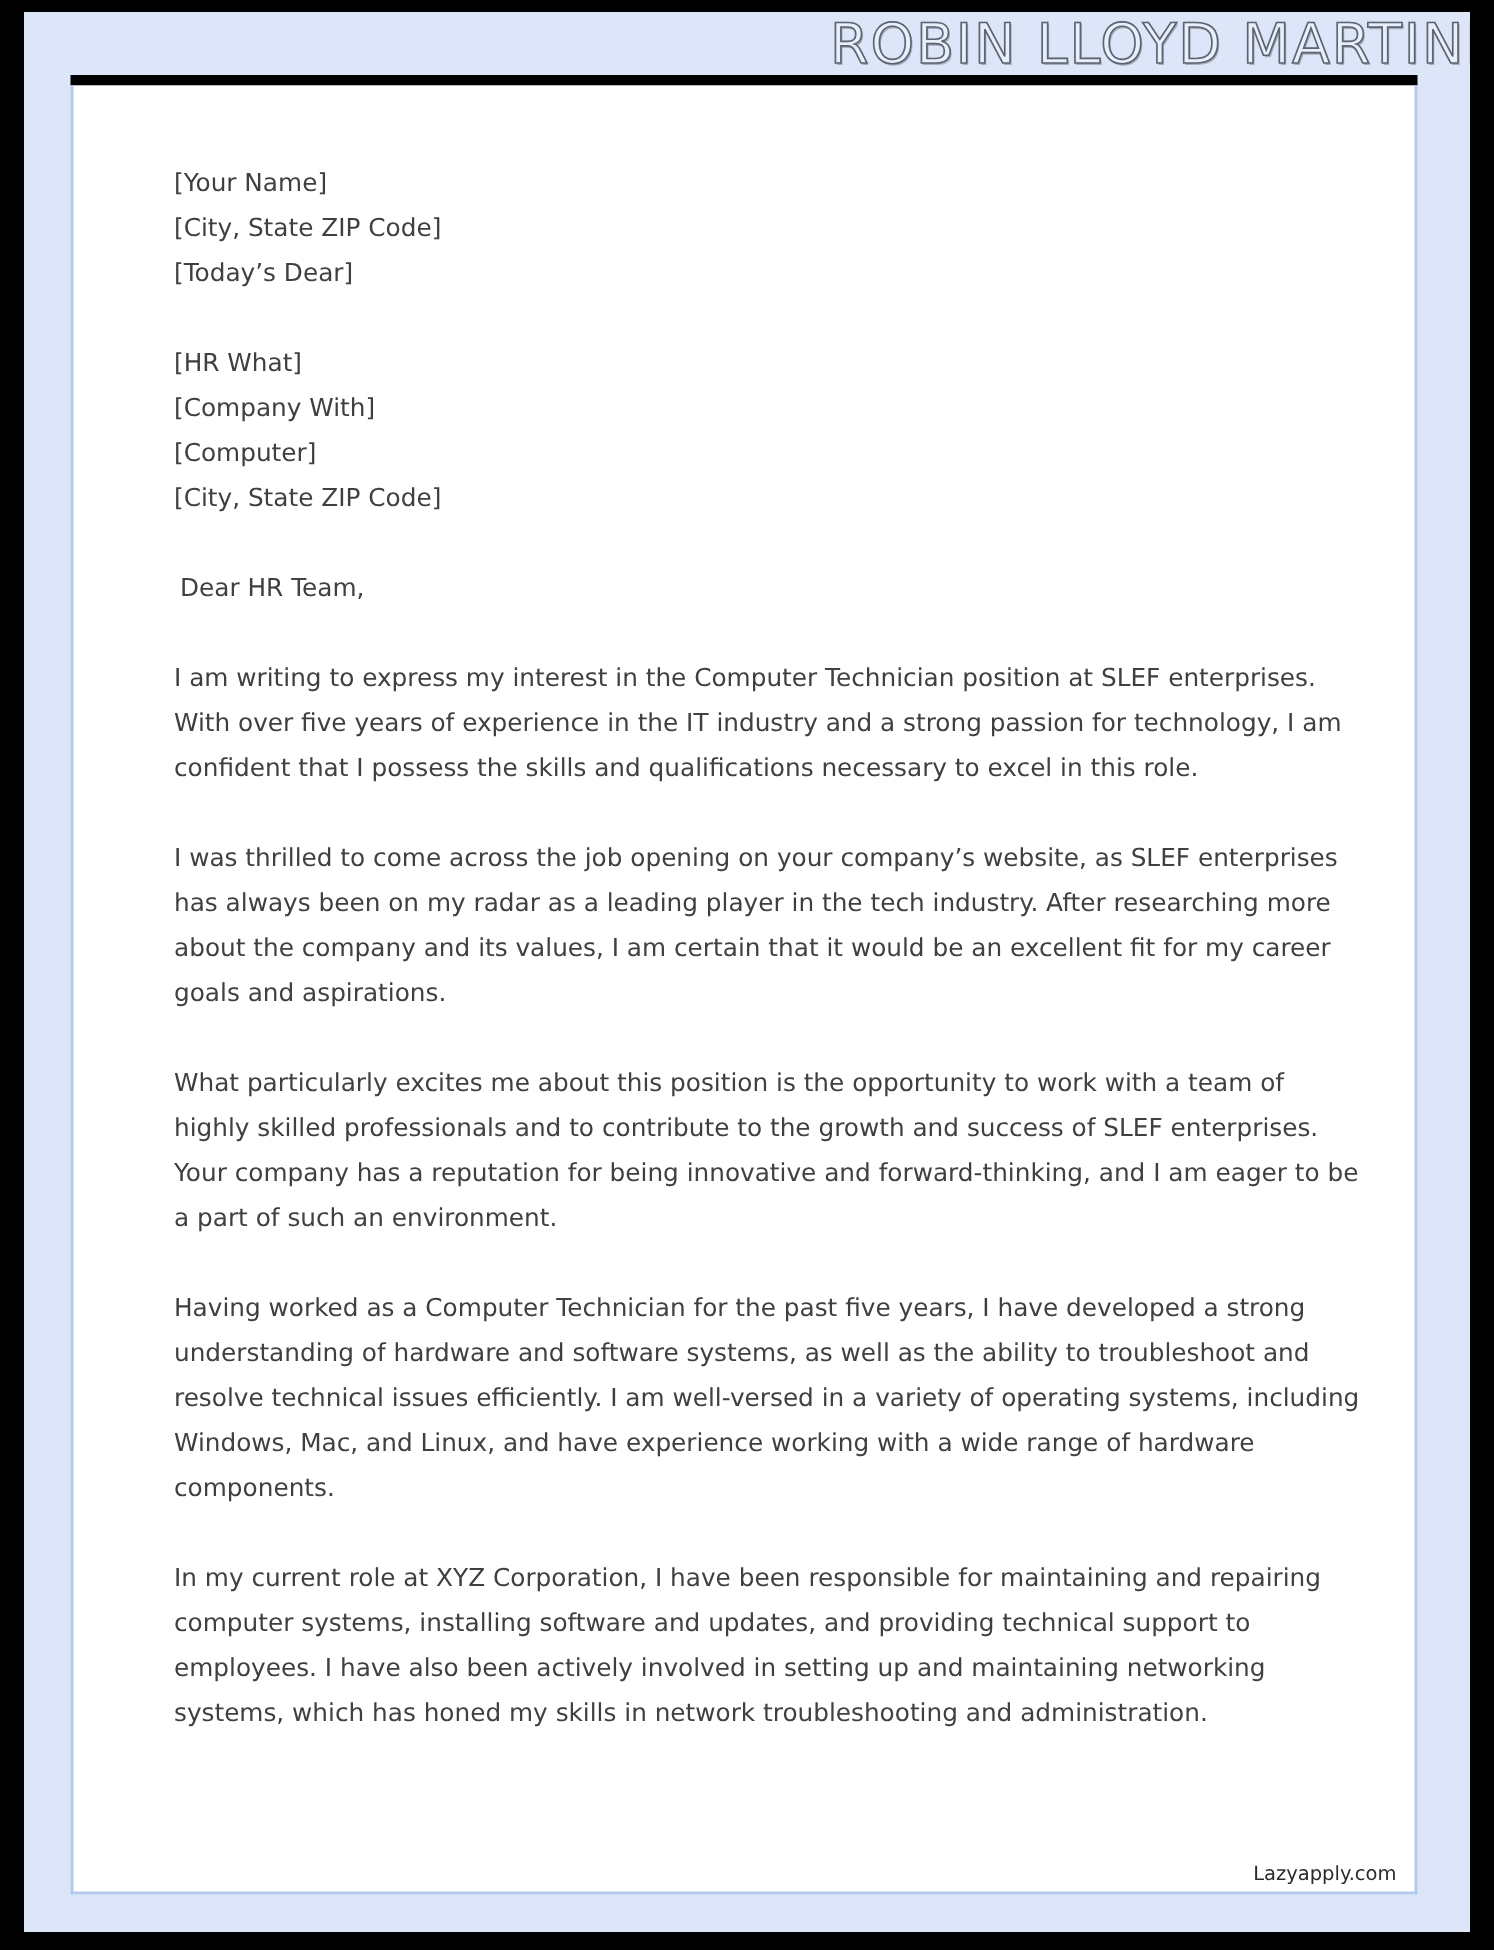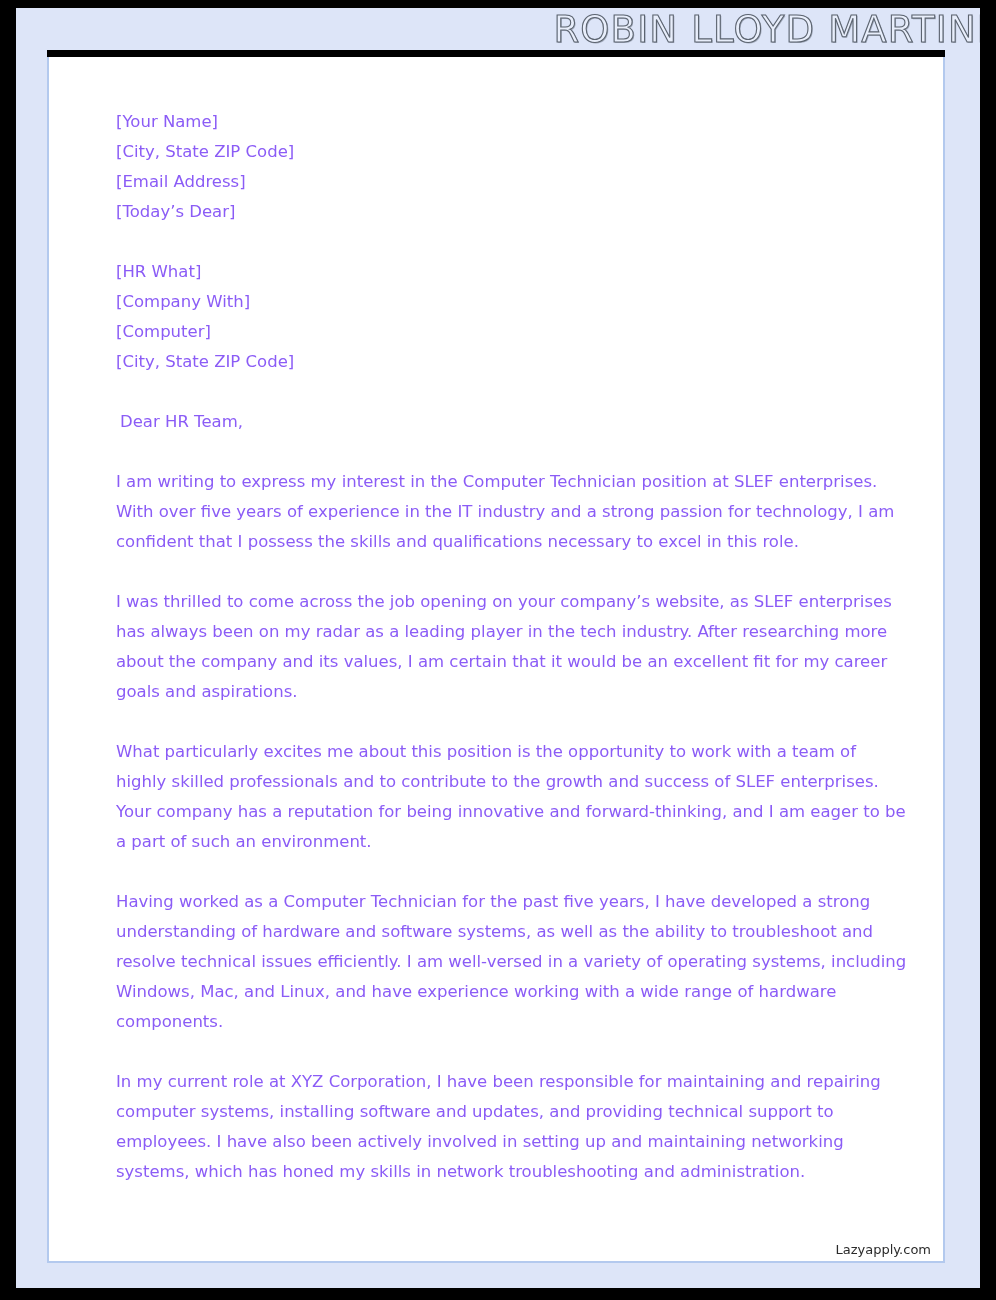--- a/index.html
+++ b/index.html
@@ -91,21 +91,21 @@
     position: absolute;
     left: 0;
     top: 0;
     width: 100%;
     height: 100%;
     box-sizing: border-box;
     padding: 50px 34px 0 67px;
     font-family: "DejaVu Sans", sans-serif;
     font-size: 16.5px;
     line-height: 30px;
-    color: #8b5cf6;
+    color: #404040;
   }
 
   .address-block {
     margin: 0 0 30px 0;
   }
   .address-line {
     display: block;
     white-space: nowrap;
   }
 
@@ -142,21 +142,20 @@
     </div>
 
     <div id="letterhead-rule"></div>
 
     <div id="paper-sheet">
       <div id="letter-body">
 
         <div class="address-block">
           <span class="address-line">[Your Name]</span>
           <span class="address-line">[City, State ZIP Code]</span>
-          <span class="address-line">[Email Address]</span>
           <span class="address-line">[Today’s Dear]</span>
         </div>
 
         <div class="address-block">
           <span class="address-line">[HR What]</span>
           <span class="address-line">[Company With]</span>
           <span class="address-line">[Computer]</span>
           <span class="address-line">[City, State ZIP Code]</span>
         </div>
 

